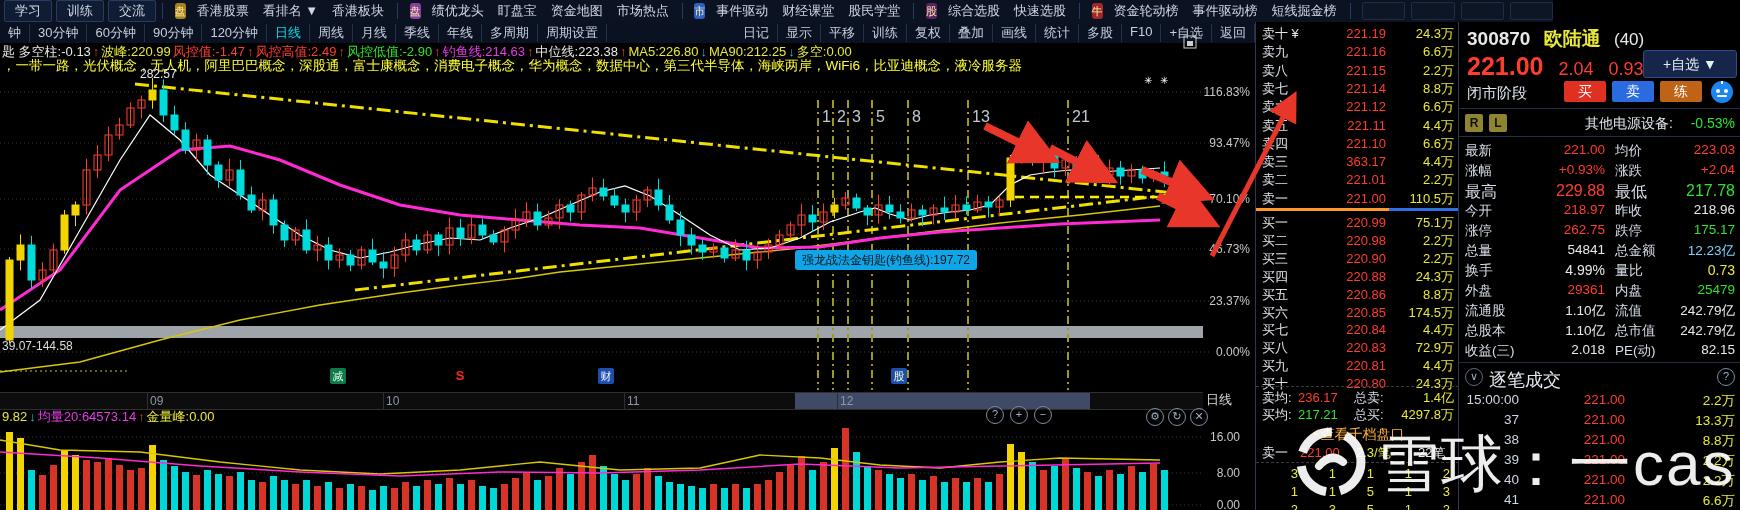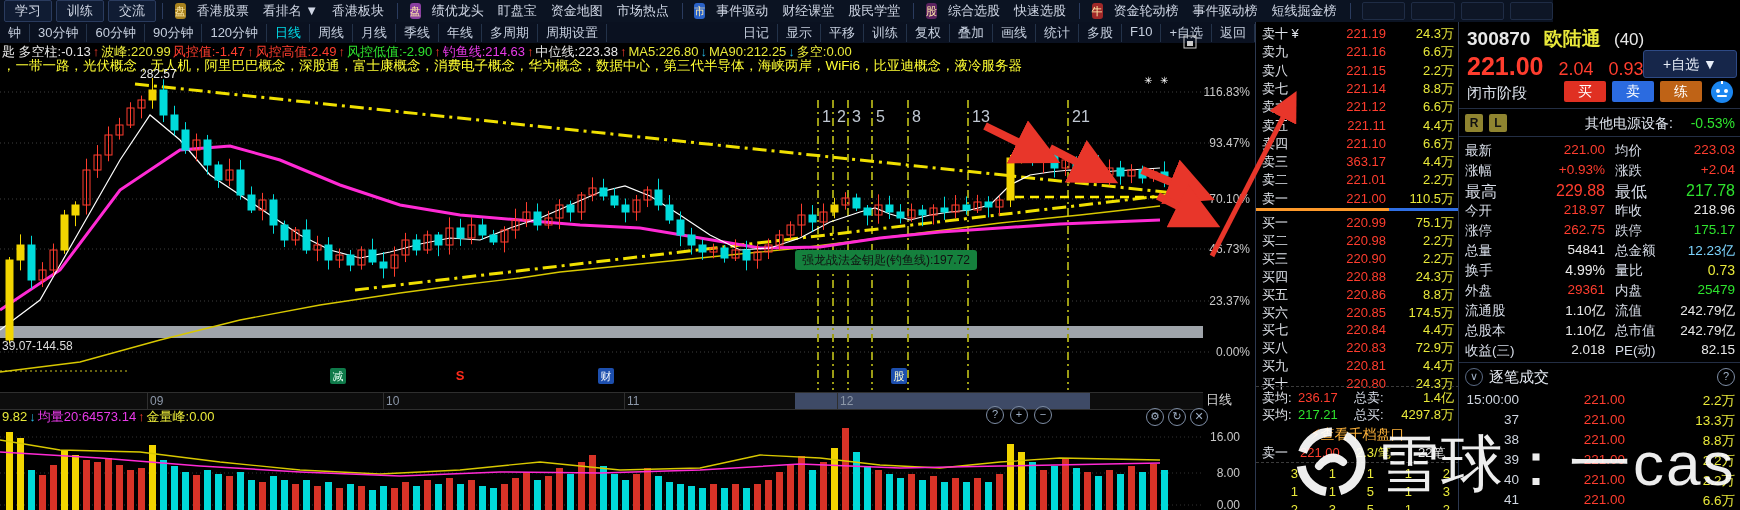--- a/index.html
+++ b/index.html
@@ -31,21 +31,21 @@
   
   #ob{left:1255px;top:22px;width:203px;height:488px;background:#000;border-left:1px solid #2c3850;font-size:13px;}
   #rp{left:1458px;top:22px;width:282px;height:488px;background:#000;border-left:1px solid #2c3850;font-size:13.5px;}
   .obrow{position:absolute;left:0;width:203px;height:17px;line-height:17px;}
   .obrow .lb{position:absolute;left:6px;color:#dfe3ea;}
   .obrow .pr{position:absolute;left:60px;width:70px;text-align:right;color:#ff3d2e;}
   .obrow .vl{position:absolute;right:5px;color:#e9e93a;}
   .hline{position:absolute;left:0;width:100%;height:0;border-top:1px solid #232e44;}
   .dash{border-top:1px dashed #3b3b3b;}
   
-  #tooltip{left:795px;top:250px;z-index:6;background:#15803d;color:#111;font-size:12px;line-height:20px;
+  #tooltip{left:795px;top:250px;z-index:6;background:#0ea5e9;color:#111;font-size:12px;line-height:20px;
            height:20px;padding:0 7px;border-radius:3px;white-space:nowrap;}
   .badge{position:absolute;z-index:6;width:16px;height:16px;line-height:16px;text-align:center;
          font-size:11px;color:#eaf6ff;border-radius:2px;}
   #dateaxis{left:0;top:392px;width:1203px;height:16px;background:#0d0d0d;border-top:1px solid #2f2f2f;
             border-bottom:1px solid #2f2f2f;z-index:4;font-size:12px;color:#8c97a8;}
   #thumb{position:absolute;top:0;height:16px;background:#3e4a66;}
   .dlab{position:absolute;top:1px;}
   .dtick{position:absolute;top:0;height:16px;border-left:1px solid #2f2f2f;}
   #volhdr{left:2px;top:408px;height:14px;font-size:13px;white-space:nowrap;z-index:6;}
   .cicon{position:absolute;z-index:6;width:16px;height:16px;line-height:15px;text-align:center;border:1px solid #7e8ea6;
@@ -804,21 +804,21 @@
         <div class="abs" style="left: 6px; top: 320px; width: 272px; height: 20px; font-size: 13.5px;">
           <span class="abs lab" style="left: 0px;">收益(三)</span>
           <span class="abs" style="right: 132px; color: rgb(232, 232, 232);">2.018</span>
           <span class="abs lab" style="left: 150px;">PE(动)</span>
           <span class="abs" style="right: 2px; color: rgb(232, 232, 232);">82.15</span>
         </div>
       </div>
     <div class="hline" style="top:340px"></div>
     <div class="abs" style="left:6px;top:346px;width:270px;height:20px">
       <span class="cicon" style="left:0;top:0;position:absolute;border-color:#5a6a85">∨</span>
-      <span class="abs" style="left:24px;top:0;font-size:15px;color:#e5eaf2">逐笔成交</span>
+      <span class="abs" style="left:24px;top:0;font-size:18px;color:#e5eaf2">逐笔成交</span>
       <span class="cicon" style="right:0;top:0;position:absolute">?</span>
     </div>
     <div id="tick-list">
         <div class="abs" style="left: 6px; top: 370px; width: 272px; height: 20px; font-size: 13.5px;">
           <span class="abs" style="left: 0px; width: 54px; text-align: right; color: rgb(207, 214, 224);">15:00:00</span>
           <span class="abs r" style="left: 100px; width: 60px; text-align: right;">221.00</span>
           <span class="abs y" style="right: 2px;">2.2万</span>
         </div>
         <div class="abs" style="left: 6px; top: 390px; width: 272px; height: 20px; font-size: 13.5px;">
           <span class="abs" style="left: 0px; width: 54px; text-align: right; color: rgb(207, 214, 224);">37</span>

